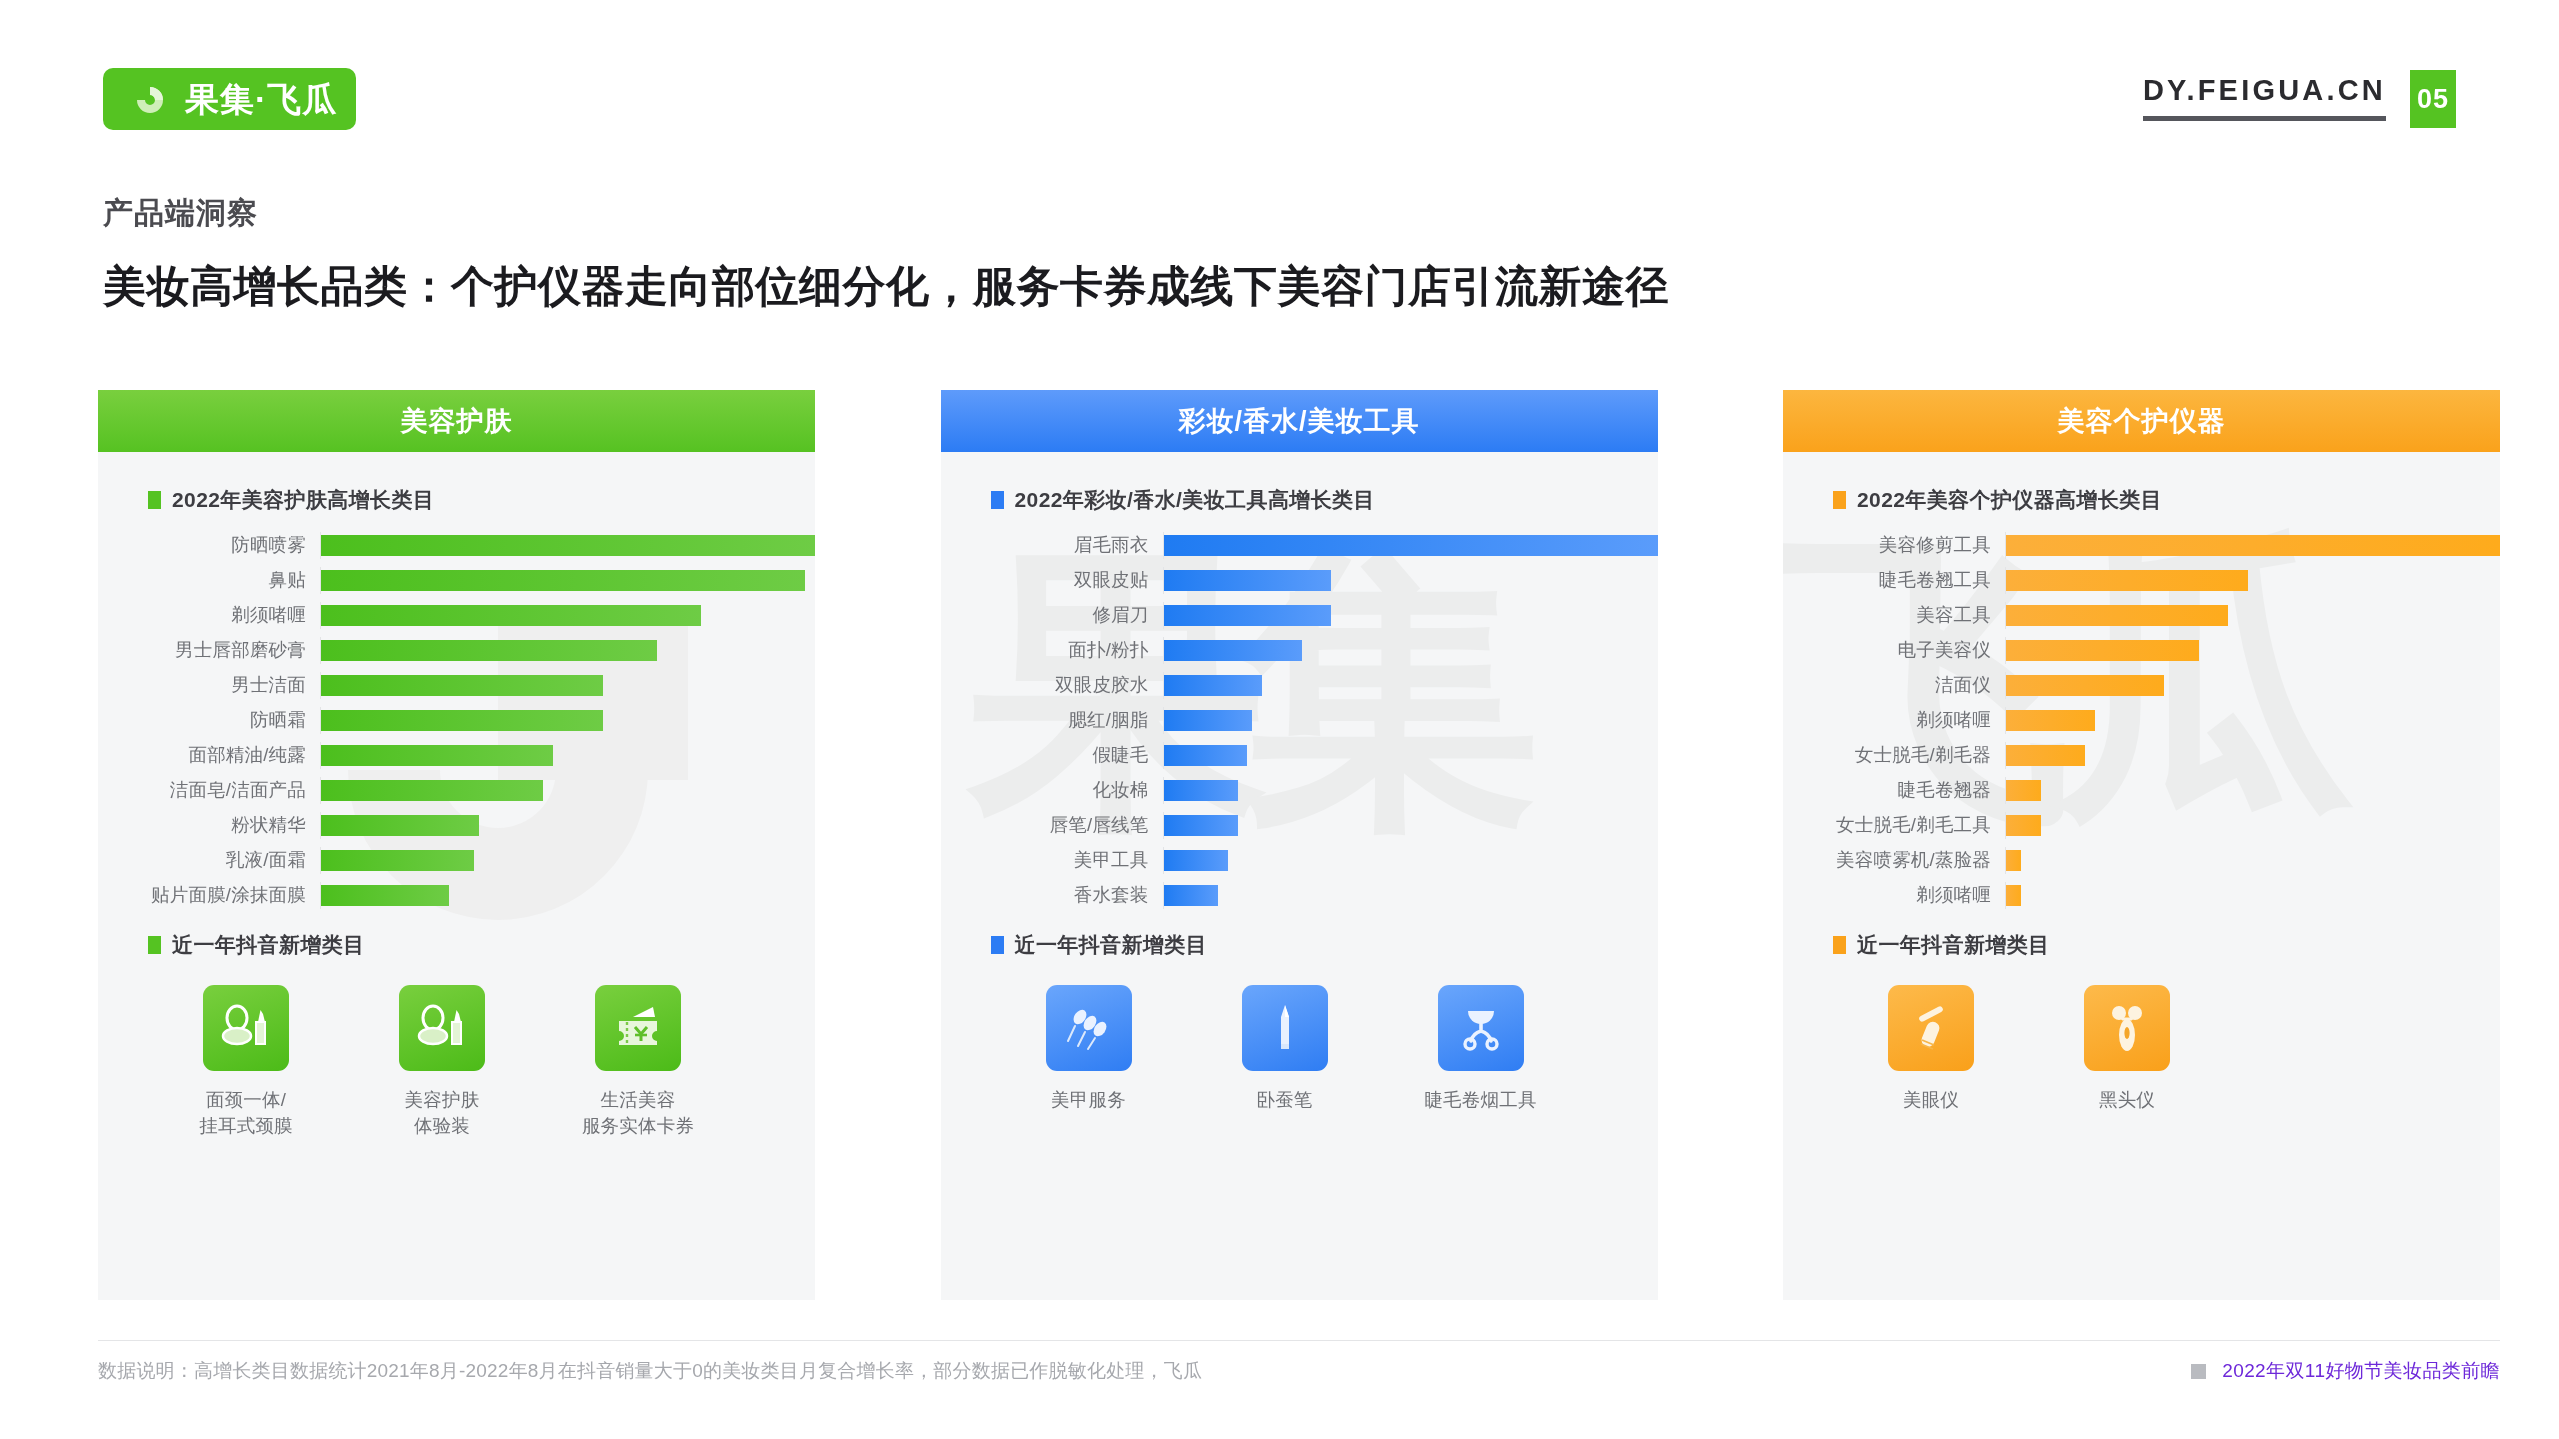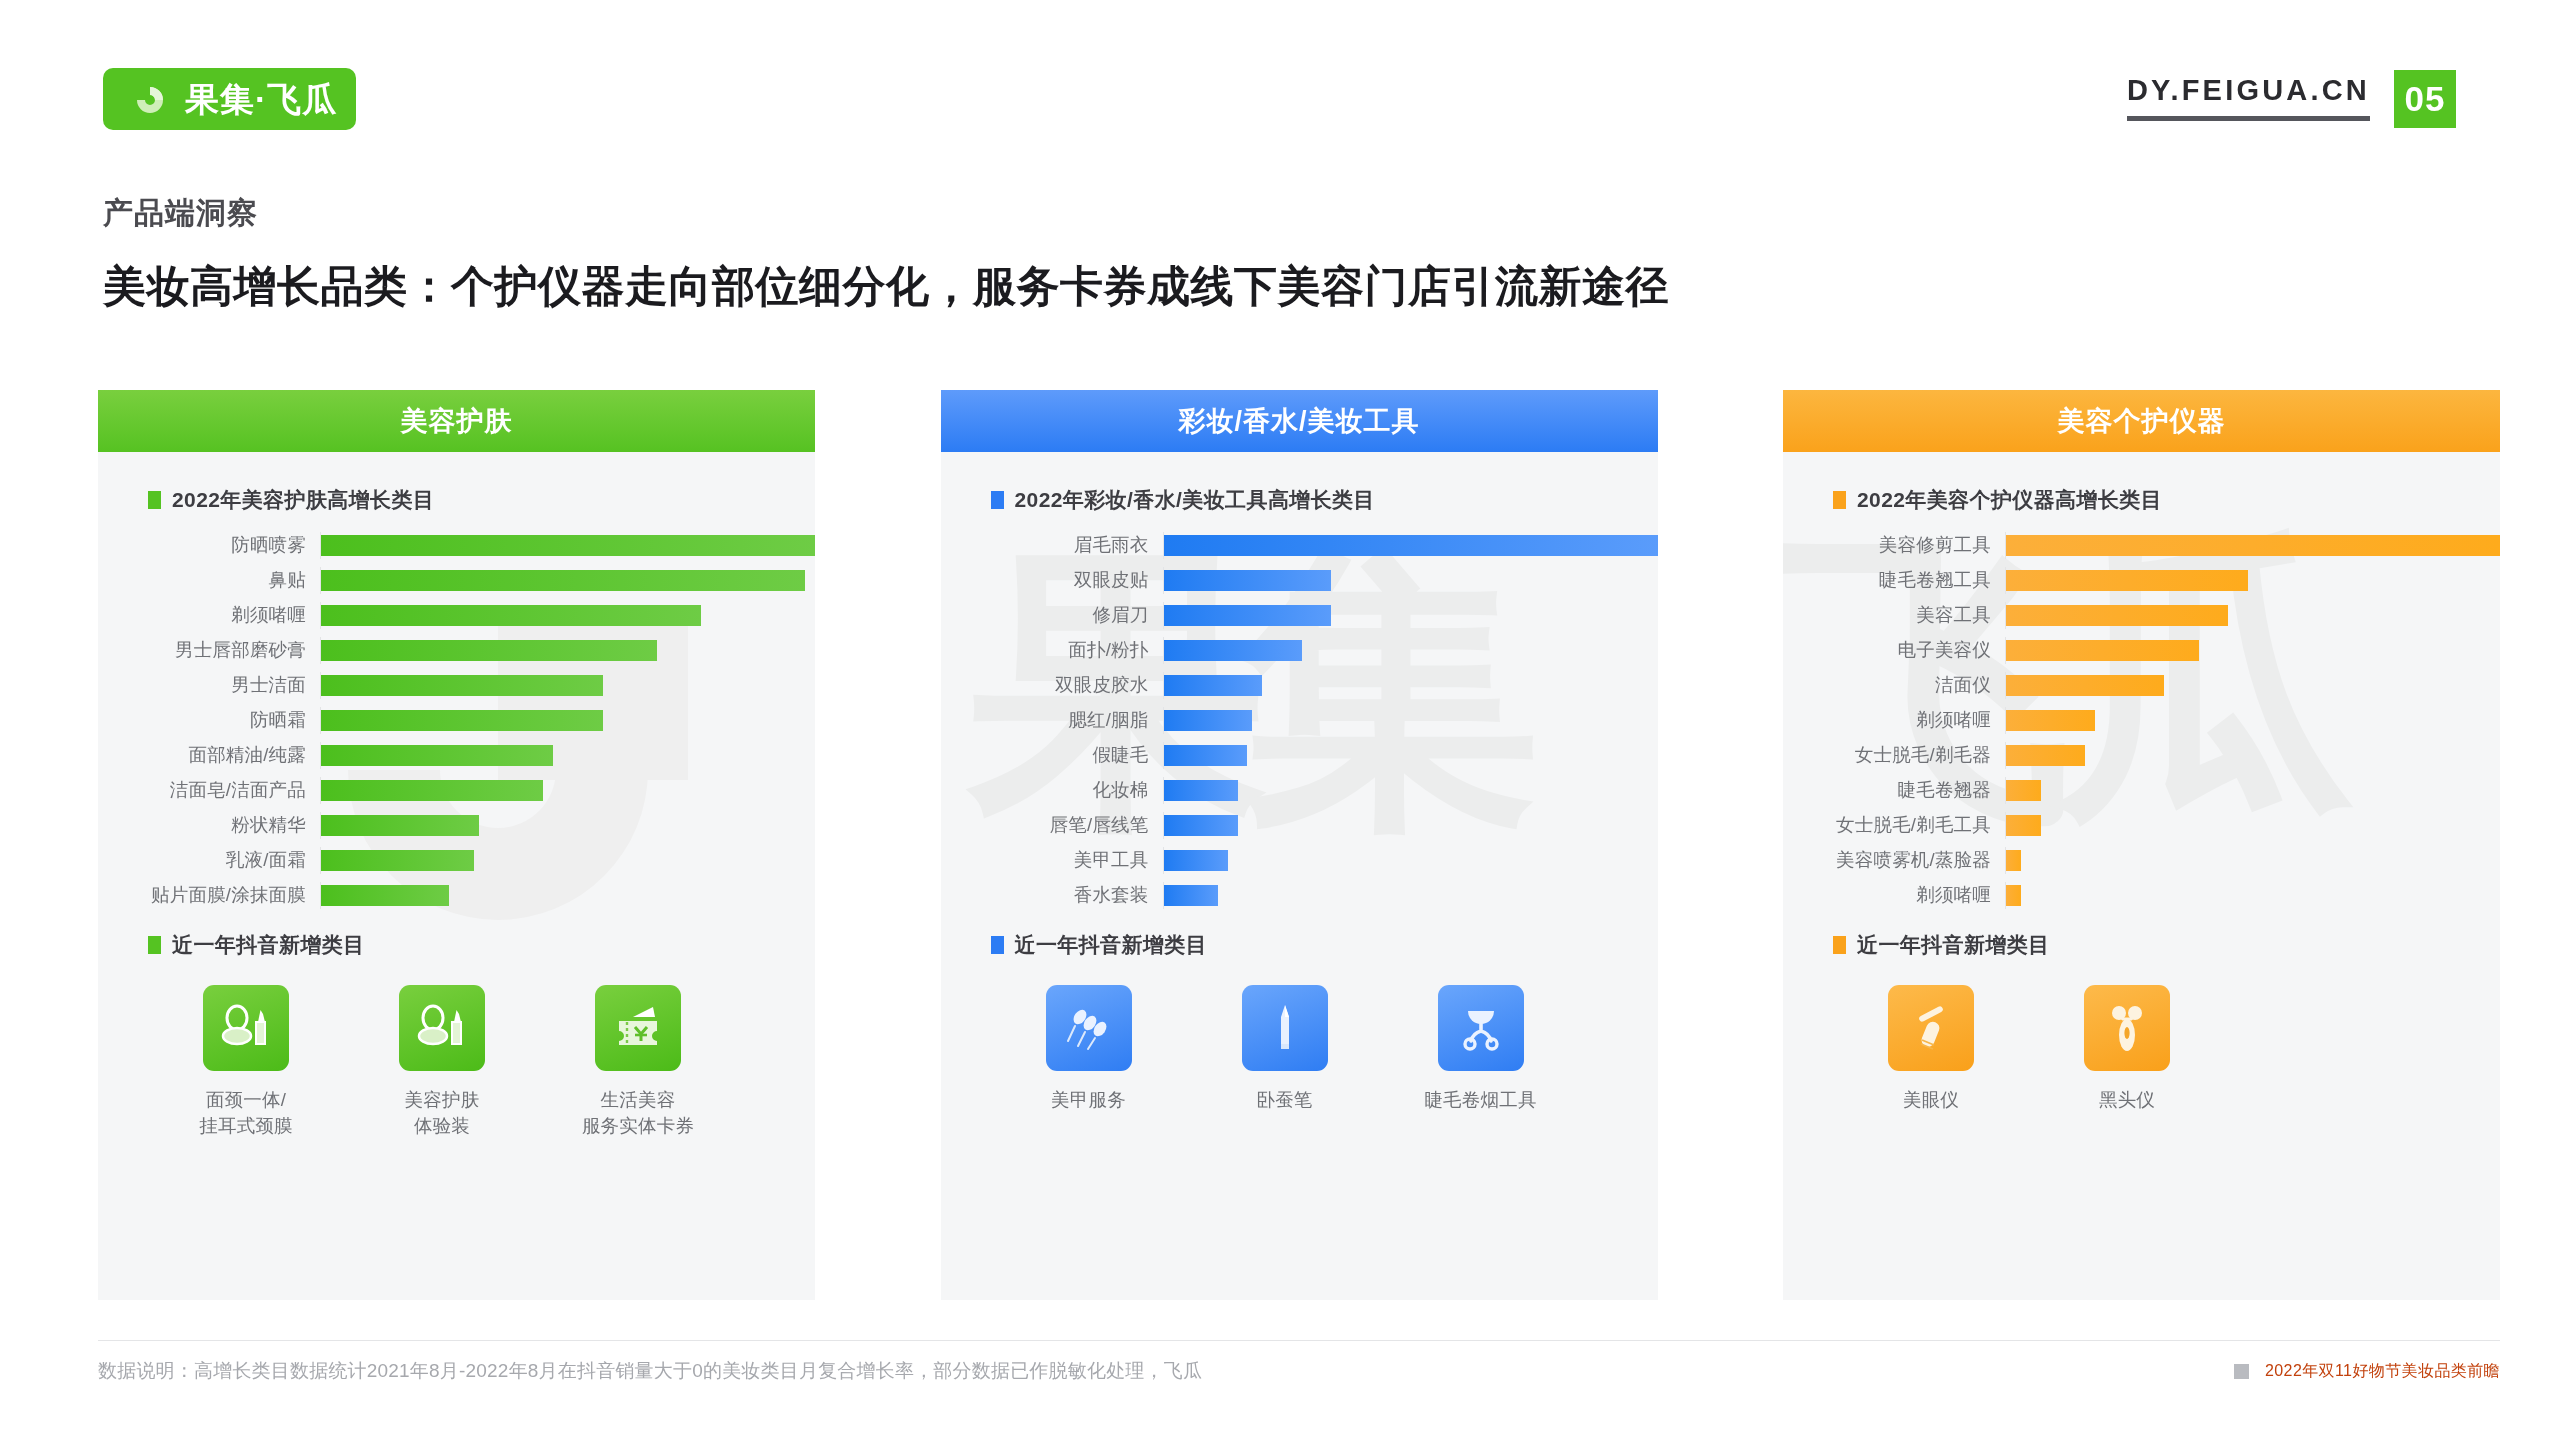--- a/index.html
+++ b/index.html
@@ -32,22 +32,22 @@
   }
   .site-url-wrap { padding-top: 6px; }
   .site-url {
     font-size: 29px; font-weight: bold; color: #2b2b2f;
     letter-spacing: 3.2px; line-height: 1;
   }
   .site-url-rule {
     margin-top: 11px; height: 5px; background: #55565c; width: 100%;
   }
   .page-num {
-    width: 62px; height: 58px; background: #55c322;
-    color: #ffffff; font-size: 35px; font-weight: bold;
+    width: 46px; height: 58px; background: #55c322;
+    color: #ffffff; font-size: 27px; font-weight: bold;
     display: flex; align-items: center; justify-content: center;
     letter-spacing: 1px;
   }
 
   
   .kicker {
     position: absolute; left: 103px; top: 193px;
     font-size: 30px; font-weight: bold; color: #4b4b50; letter-spacing: 1px;
   }
   .headline {
@@ -142,21 +142,21 @@
     position: absolute; left: 98px; top: 1340px; width: 2402px; height: 1px;
     background: #e4e5e7;
   }
   .footer {
     position: absolute; left: 98px; top: 1358px; width: 2402px;
     display: flex; align-items: center; justify-content: space-between;
   }
   .footer-note { font-size: 19px; color: #a6a8ad; letter-spacing: 0.2px; }
   .footer-right { display: flex; align-items: center; gap: 16px; }
   .footer-sq { width: 15px; height: 15px; background: #b9bbc0; display: inline-block; }
-  .footer-title { font-size: 16px; color: #c2410c; letter-spacing: 0.4px; }
+  .footer-title { font-size: 19px; color: #6d28d9; letter-spacing: 0.4px; }
 </style>
 </head>
 <body>
 
 <div class="page">
 
   <div class="header">
     <div class="logo-badge">
       <span class="logo-mark">
         <svg width="42" height="42" viewBox="0 0 42 42">

